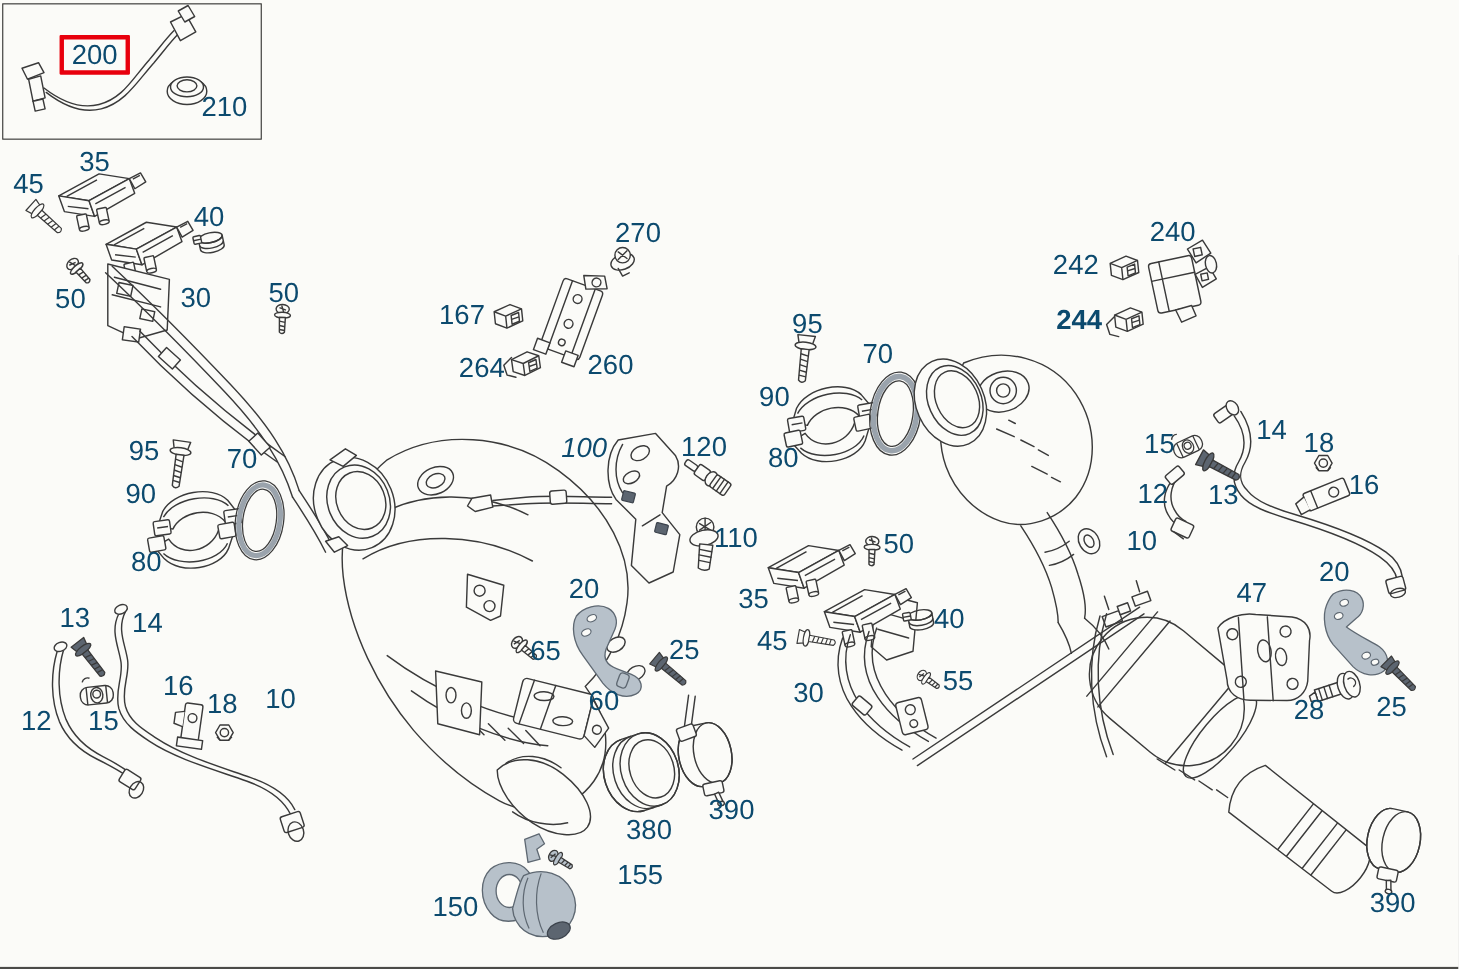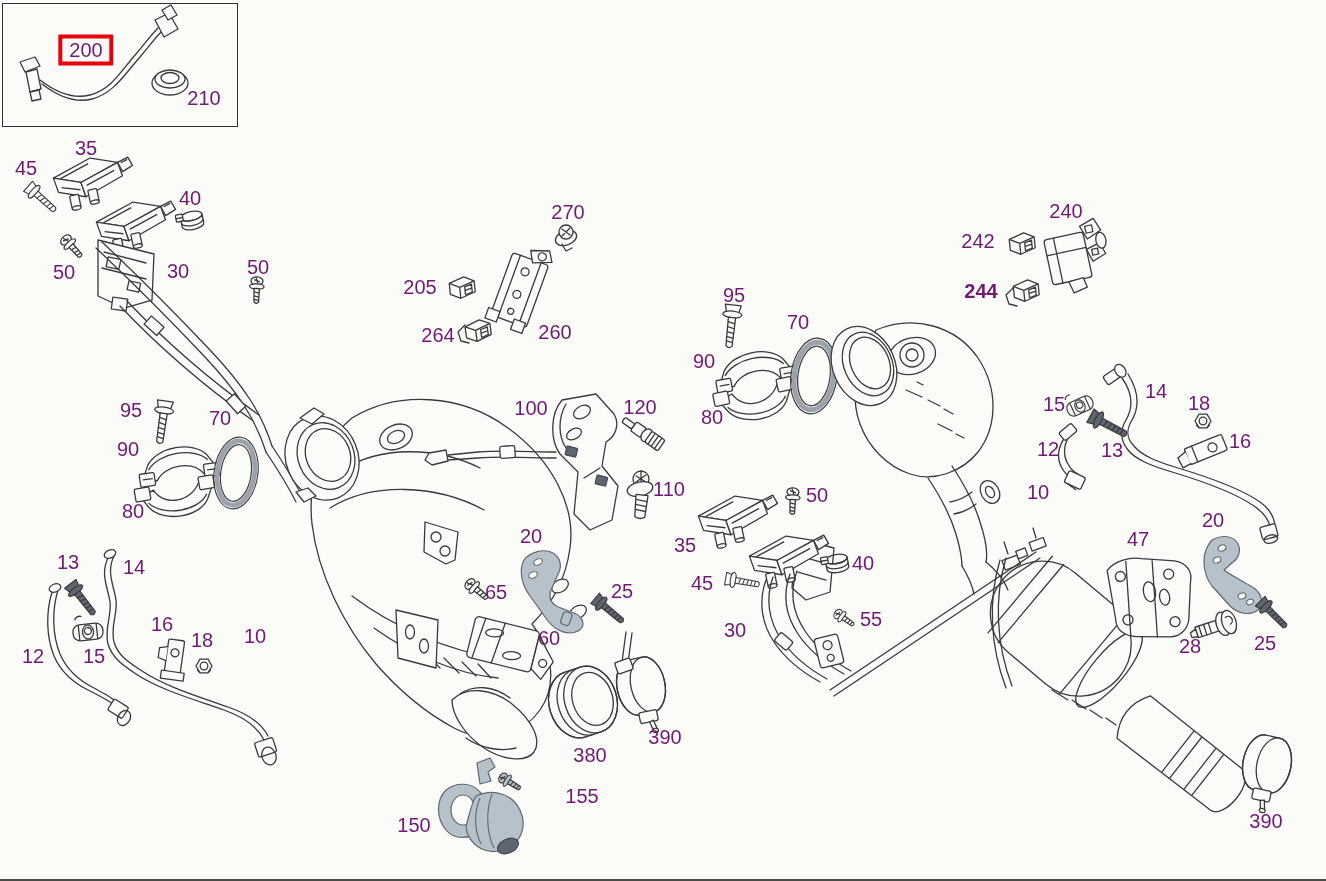--- a/index.html
+++ b/index.html
@@ -8,22 +8,22 @@
   .stage svg{position:absolute;left:0;top:0}
   .ln{fill:none;stroke:#3a3a3a;stroke-width:1.3;stroke-linejoin:round;stroke-linecap:round}
   .wf{fill:#fbfbf8}
   .gf{fill:#b7c1ca;stroke:#5e6872;stroke-width:1.2;stroke-linejoin:round}
   .df{fill:#5c6570;stroke:#3c434c;stroke-width:1.1;stroke-linejoin:round}
   use{color:#fbfbf8}
   use.dark{color:#5c6570}
   use.grayp{color:#b7c1ca}
   .inset-frame{position:absolute;left:2px;top:3px;width:234px;height:122px;
                border:1px solid #30302e;pointer-events:none}
-  .callout{position:absolute;transform:translate(-50%,-50%);font-size:20px;line-height:1.05;
-           color:#701a75;white-space:nowrap;cursor:pointer;user-select:none}
+  .callout{position:absolute;transform:translate(-50%,-50%);font-size:25px;line-height:1.05;
+           color:#0c4a6e;white-space:nowrap;cursor:pointer;user-select:none}
   .callout--boxed{border:4px solid #e8000d;padding:1px 7px;border-radius:1px;background:transparent}
   .bottom-rule{position:absolute;left:0;bottom:0;width:100%;height:2px;background:#4b4b48}
 </style>
 </head>
 <body>
 
 <div class="stage">
 
 <svg width="1326" height="881" viewBox="0 0 1326 881">
 <defs>
@@ -498,25 +498,25 @@
       <div class="callout" style="left: 220px; top: 418px;">70</div>
       <div class="callout" style="left: 128px; top: 449px;">90</div>
       <div class="callout" style="left: 133px; top: 511px;">80</div>
       <div class="callout" style="left: 68px; top: 562px;">13</div>
       <div class="callout" style="left: 134px; top: 567px;">14</div>
       <div class="callout" style="left: 33px; top: 656px;">12</div>
       <div class="callout" style="left: 94px; top: 656px;">15</div>
       <div class="callout" style="left: 162px; top: 624px;">16</div>
       <div class="callout" style="left: 202px; top: 640px;">18</div>
       <div class="callout" style="left: 255px; top: 636px;">10</div>
-      <div class="callout" style="left: 568px; top: 212px;">270</div>
-      <div class="callout" style="left: 420px; top: 287px;">205</div>
+      <div class="callout" style="left: 580px; top: 212px;">270</div>
+      <div class="callout" style="left: 420px; top: 287px;">167</div>
       <div class="callout" style="left: 438px; top: 335px;">264</div>
       <div class="callout" style="left: 555px; top: 332px;">260</div>
-      <div class="callout" style="left: 531px; top: 408px;">100</div>
+      <div class="callout" style="left: 531px; top: 408px; font-style: italic;">100</div>
       <div class="callout" style="left: 640px; top: 407px;">120</div>
       <div class="callout" style="left: 669px; top: 489px;">110</div>
       <div class="callout" style="left: 531px; top: 536px;">20</div>
       <div class="callout" style="left: 496px; top: 592px;">65</div>
       <div class="callout" style="left: 622px; top: 591px;">25</div>
       <div class="callout" style="left: 549px; top: 638px;">60</div>
       <div class="callout" style="left: 590px; top: 755px;">380</div>
       <div class="callout" style="left: 665px; top: 737px;">390</div>
       <div class="callout" style="left: 414px; top: 825px;">150</div>
       <div class="callout" style="left: 534px; top: 796px; margin-left: 48px;">155</div>

